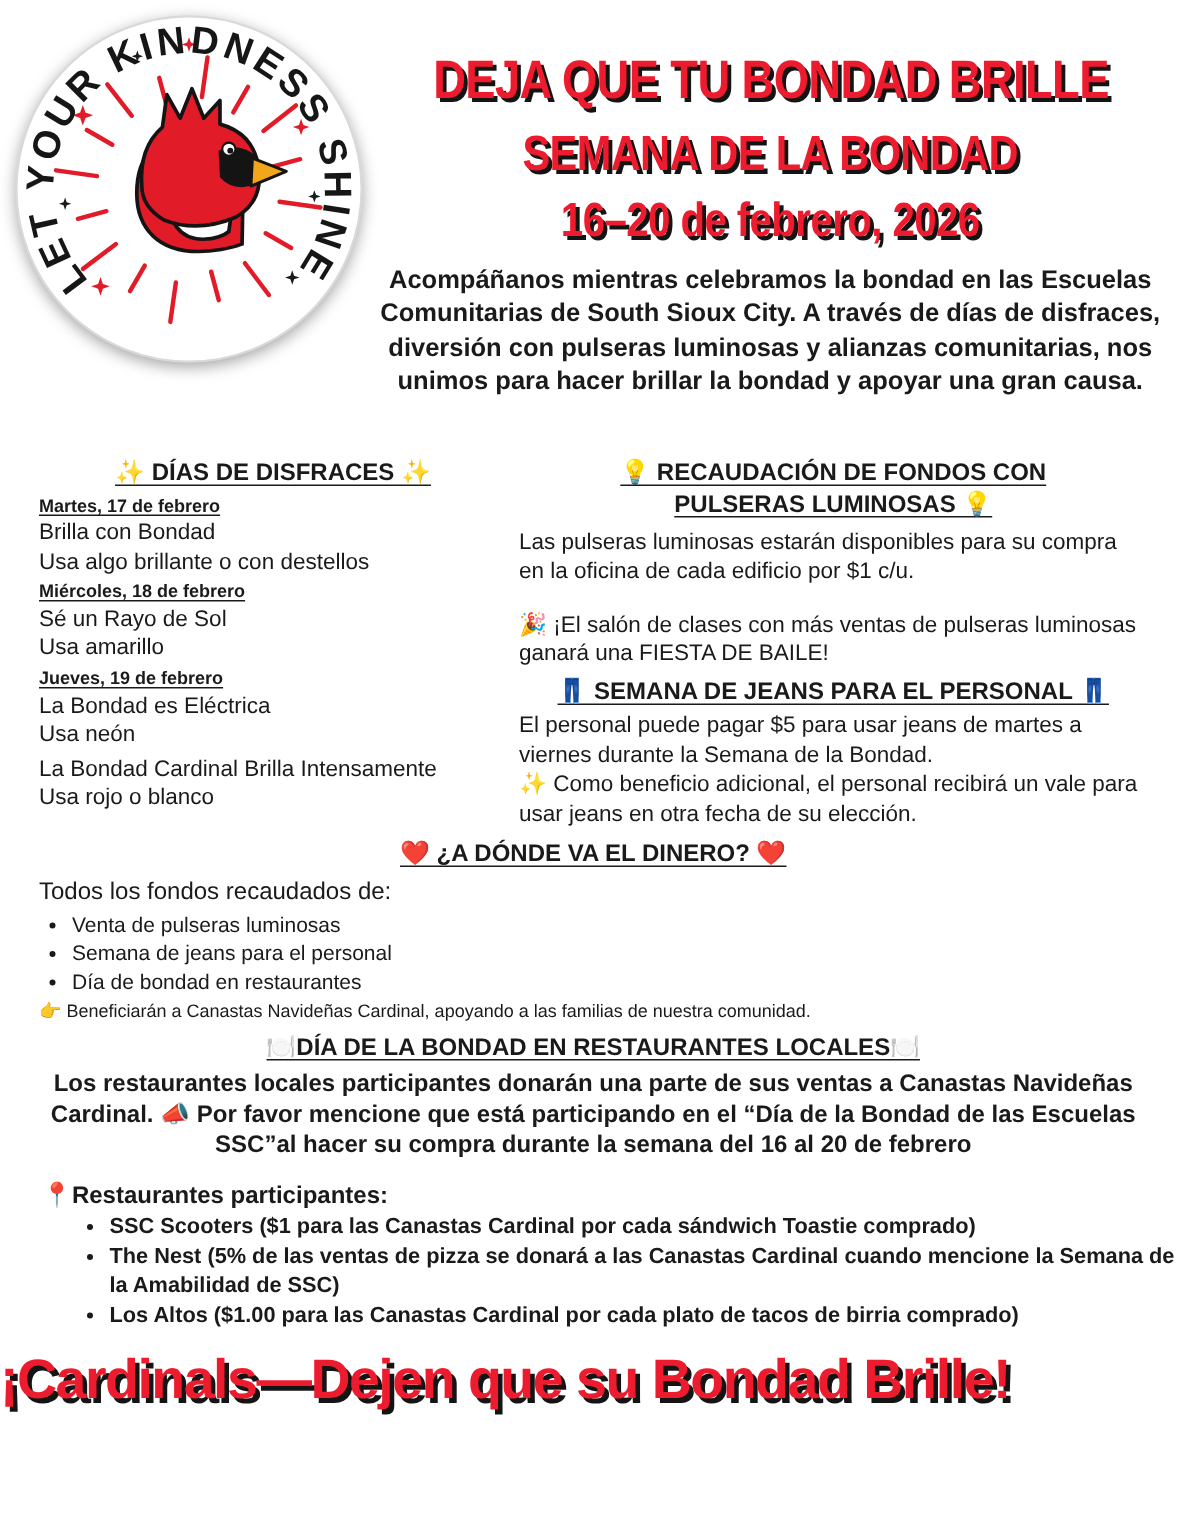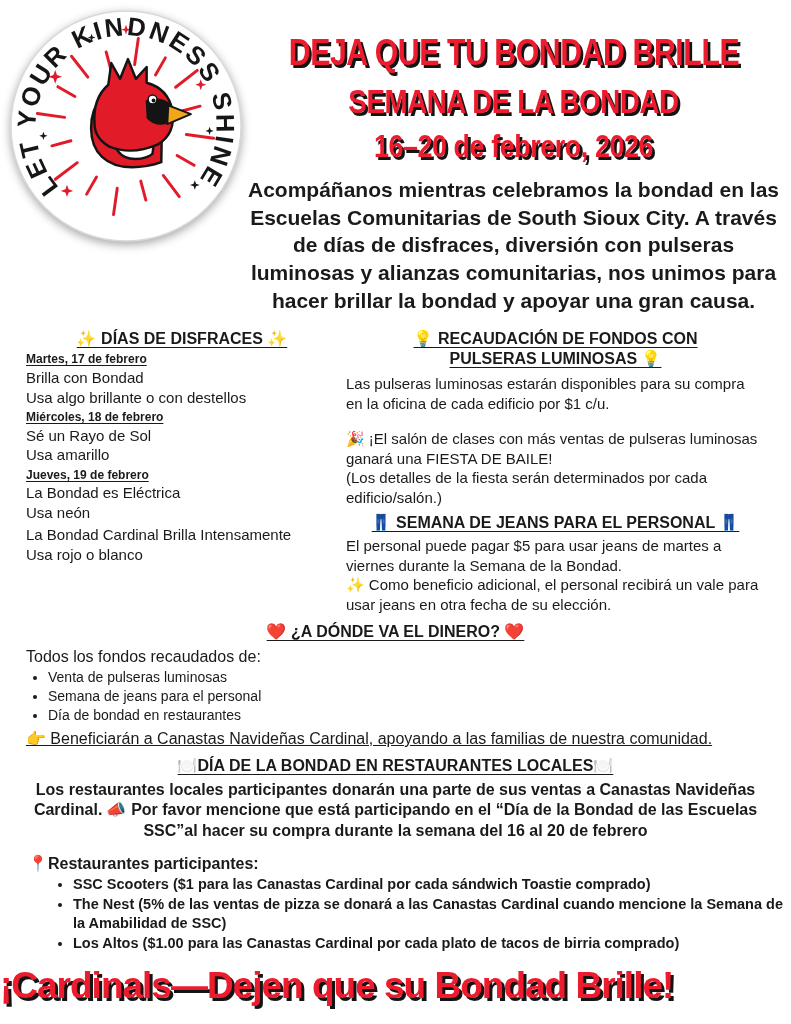--- a/index.html
+++ b/index.html
@@ -18,21 +18,21 @@
   }
   .logo-wrap svg { width:100%; height:100%; display:block; }
   .big-title {
     font-weight:bold; color:#ed1b2e; line-height:1.05; letter-spacing:-0.5px;
     text-shadow:3px 3px 0 #141414; transform:scaleX(0.84); transform-origin:center;
     white-space:nowrap;
   }
   .t1 { font-size:36px; }
   .t2 { font-size:33px; margin-top:13px; }
   .t3 { font-size:32px; margin-top:11px; }
-  .intro { font-weight:bold; font-size:21px; line-height:1.32; margin:12px auto 12px; max-width:540px; }
+  .intro { font-weight:bold; font-size:17px; line-height:1.32; margin:12px auto 12px; max-width:540px; }
 
   
   .columns { display:flex; gap:8px; padding:0 26px; margin-top:14px; }
   .col-left { width:312px; flex:none; }
   .col-right { flex:1; min-width:0; }
   .sec-h {
     font-weight:bold; font-size:16px; line-height:1.3;
     text-decoration:underline; text-underline-offset:3px;
   }
   .center { text-align:center; }
@@ -46,21 +46,21 @@
   .body-line { font-size:15px; line-height:1.3; }
   .col-right p { font-size:15px; line-height:1.3; }
   .gap-top { margin-top:16px; }
 
   
   .money { padding:0 26px; margin-top:8px; }
   .money-h { text-align:center; margin-bottom:3px; }
   .money-intro { font-size:16px; line-height:1.35; }
   .money ul { padding-left:22px; margin-top:1px; }
   .money li { font-size:14px; line-height:1.35; }
-  .money-outro { font-size:16px; line-height:1.3; margin-top:4px;text-decoration:underline; }
+  .money-outro { font-size:12px; line-height:1.3; margin-top:4px; }
 
   
   .rest { margin-top:6px; }
   .rest-h { text-align:center; }
   .rest-p { font-weight:bold; font-size:16px; line-height:1.3; text-align:center; max-width:748px; margin:3px auto 0; }
   .rest-label { font-weight:bold; font-size:16px; margin:12px 0 2px 28px; }
   .rest ul { padding-left:73px; }
   .rest li { font-weight:bold; font-size:14.5px; line-height:1.35; }
 
   
@@ -162,21 +162,20 @@
       <div class="day">
         <div class="body-line">La Bondad Cardinal Brilla Intensamente</div>
         <div class="body-line">Usa rojo o blanco</div>
       </div>
     </section>
 
     <section class="col-right">
       <h3 class="sec-h center fund-h">💡 RECAUDACIÓN DE FONDOS CON PULSERAS LUMINOSAS 💡</h3>
       <p>Las pulseras luminosas estarán disponibles para su compra en la oficina de cada edificio por $1 c/u.</p>
       <p class="gap-top">🎉 ¡El salón de clases con más ventas de pulseras luminosas ganará una FIESTA DE BAILE!</p>
-      <p>(Los detalles de la fiesta serán determinados por cada edificio/salón.)</p>
 
       <h3 class="sec-h center jeans-h">👖 SEMANA DE JEANS PARA EL PERSONAL 👖</h3>
       <p>El personal puede pagar $5 para usar jeans de martes a viernes durante la Semana de la Bondad.</p>
       <p>✨ Como beneficio adicional, el personal recibirá un vale para usar jeans en otra fecha de su elección.</p>
     </section>
   </div>
 
   <section class="money">
     <h3 class="sec-h money-h">❤️ ¿A DÓNDE VA EL DINERO? ❤️</h3>
     <p class="money-intro">Todos los fondos recaudados de:</p>

